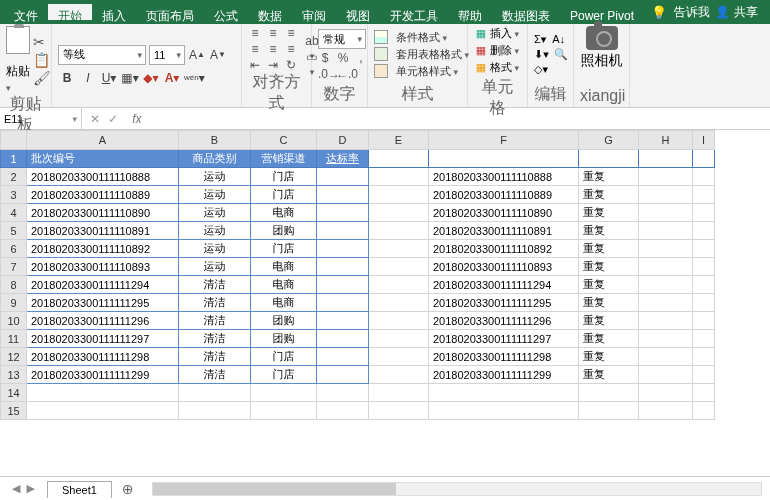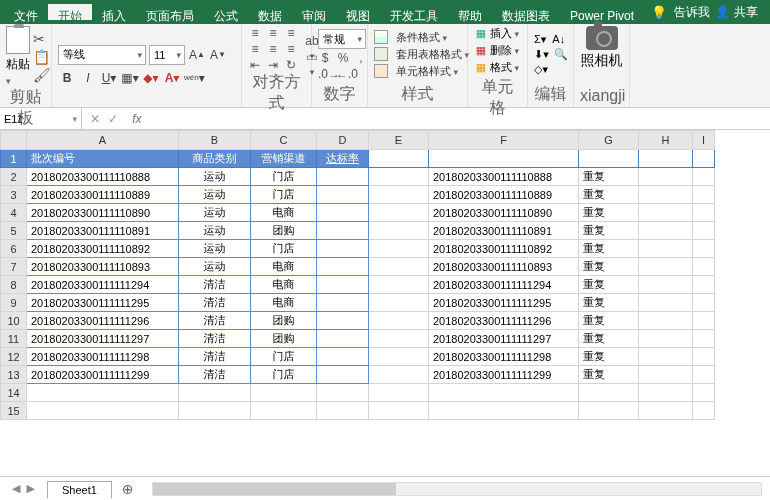--- a/index.html
+++ b/index.html
@@ -7,21 +7,21 @@
 .menubar { background: #217346; color: #fff; height: 24px; display: flex; align-items: center; padding: 0 4px; }
 .menubar .tab { padding: 0 10px; height: 16px; line-height: 24px; cursor: pointer; font-size: 12px; }
 .menubar .tab.active { background: #f3f3f3; color: #217346; }
 .menubar .right { margin-left: auto; display: flex; align-items: center; gap: 6px; padding-right: 8px; }
 .bulb { font-size: 13px; }
 .ribbon { background: #f3f3f3; height: 84px; display: flex; border-bottom: 1px solid #ccc; }
 .group { display: flex; flex-direction: column; justify-content: space-between; padding: 2px 6px 1px; border-right: 1px solid #e0e0e0; }
 .group-body { flex: 1; display: flex; align-items: center; gap: 3px; }
 .group-label { font-size: 16px; color: #666; text-align: center; padding-bottom: 1px; }
 .clipboard { width: 52px; }
-.paste-btn { display: flex; flex-direction: column; align-items: center; gap: 2px; }
+.paste-btn { display: flex; flex-direction: column; align-items: center; gap: 9px; }
 .paste-icon { width: 24px; height: 28px; background: linear-gradient(#fff 30%, #fff); border: 1px solid #999; position: relative; }
 .paste-icon::before { content: ""; position: absolute; top: -3px; left: 7px; width: 10px; height: 4px; background: #999; border-radius: 2px 2px 0 0; }
 .small-icons { display: flex; flex-direction: column; gap: 2px; font-size: 14px; color: #555; }
 .font-group { width: 190px; }
 .font-controls { display: flex; flex-direction: column; gap: 3px; width: 100%; }
 .font-row { display: flex; gap: 3px; align-items: center; }
 .combo { border: 1px solid #aaa; background: #fff; height: 20px; padding: 0 14px 0 4px; font-size: 11px; position: relative; display: inline-flex; align-items: center; }
 .combo::after { content: "▾"; position: absolute; right: 3px; font-size: 9px; color: #666; }
 .font-name { width: 88px; }
 .font-size { width: 36px; }

